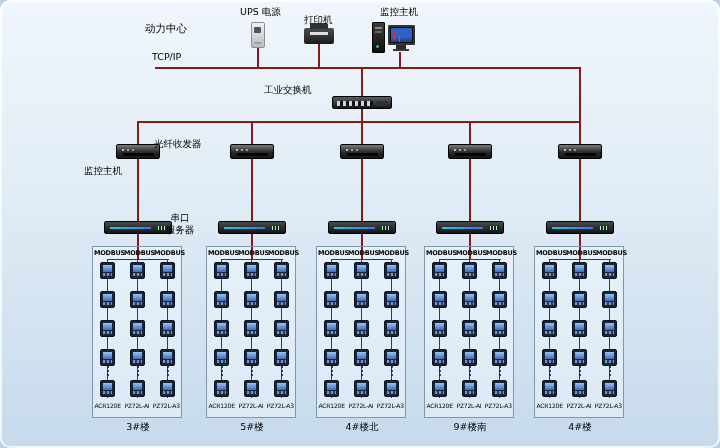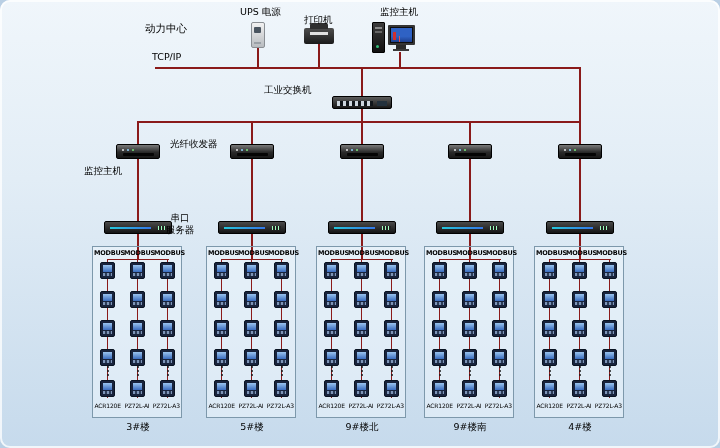--- a/index.html
+++ b/index.html
@@ -101,21 +101,21 @@
   <div class="hline" style="left:155px;top:67px;width:426px"></div>
   <div class="vline" style="left:579px;top:69px;height:53px"></div>
 
   <div class="vline" style="left:361px;top:69px;height:27px"></div>
   <div class="lbl" style="left:264px;top:84px">工业交换机</div>
   <div class="switch"></div>
   <div class="vline" style="left:361px;top:109px;height:13px"></div>
 
   <div class="hline" style="left:138px;top:121px;width:443px"></div>
 
-  <div class="lbl" style="left:170px;top:138px">光纤收发器</div>
+  <div class="lbl" style="left:154px;top:138px">光纤收发器</div>
   <div class="lbl" style="left:84px;top:165px">监控主机</div>
   <div class="serial-lbl">
     <div>串口</div>
     <div>服务器</div>
   </div>
 
 <div class="group" style="left: 92px;">
       <div class="gl" style="top:1px;height:25px"></div>
       <div class="trans"></div>
       <div class="gl" style="top:39px;height:62px"></div>
@@ -382,21 +382,21 @@
             <i class="scr"></i>
             <i class="btns"></i>
           </div>
         </div>
         <div class="modelrow">
           <span>ACR120E</span>
           <span>PZ72L-AI</span>
           <span>PZ72L-A3</span>
         </div>
       </div>
-      <div class="bldg">9#楼北</div>
+      <div class="bldg">4#楼北</div>
     </div>
     <div class="group" style="left: 424px;">
       <div class="gl" style="top:1px;height:25px"></div>
       <div class="trans"></div>
       <div class="gl" style="top:39px;height:62px"></div>
       <div class="serial"></div>
       <div class="gl" style="top:114px;height:12px"></div>
       <div class="mbox">
         <div class="stub"></div>
         <div class="hbus"></div>

